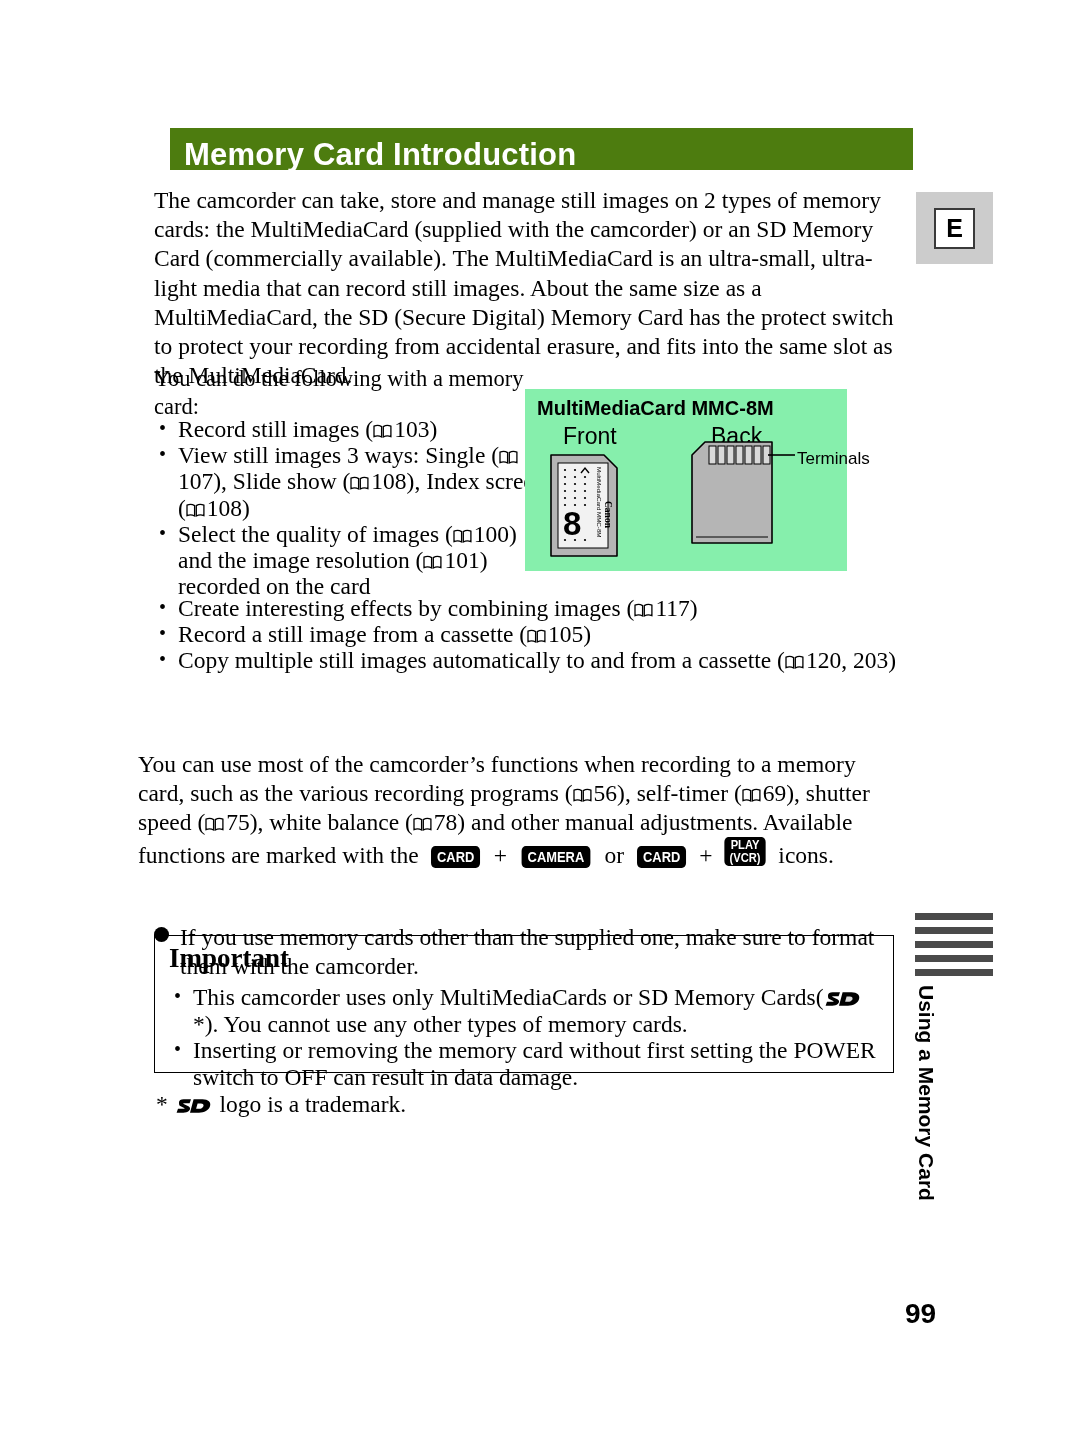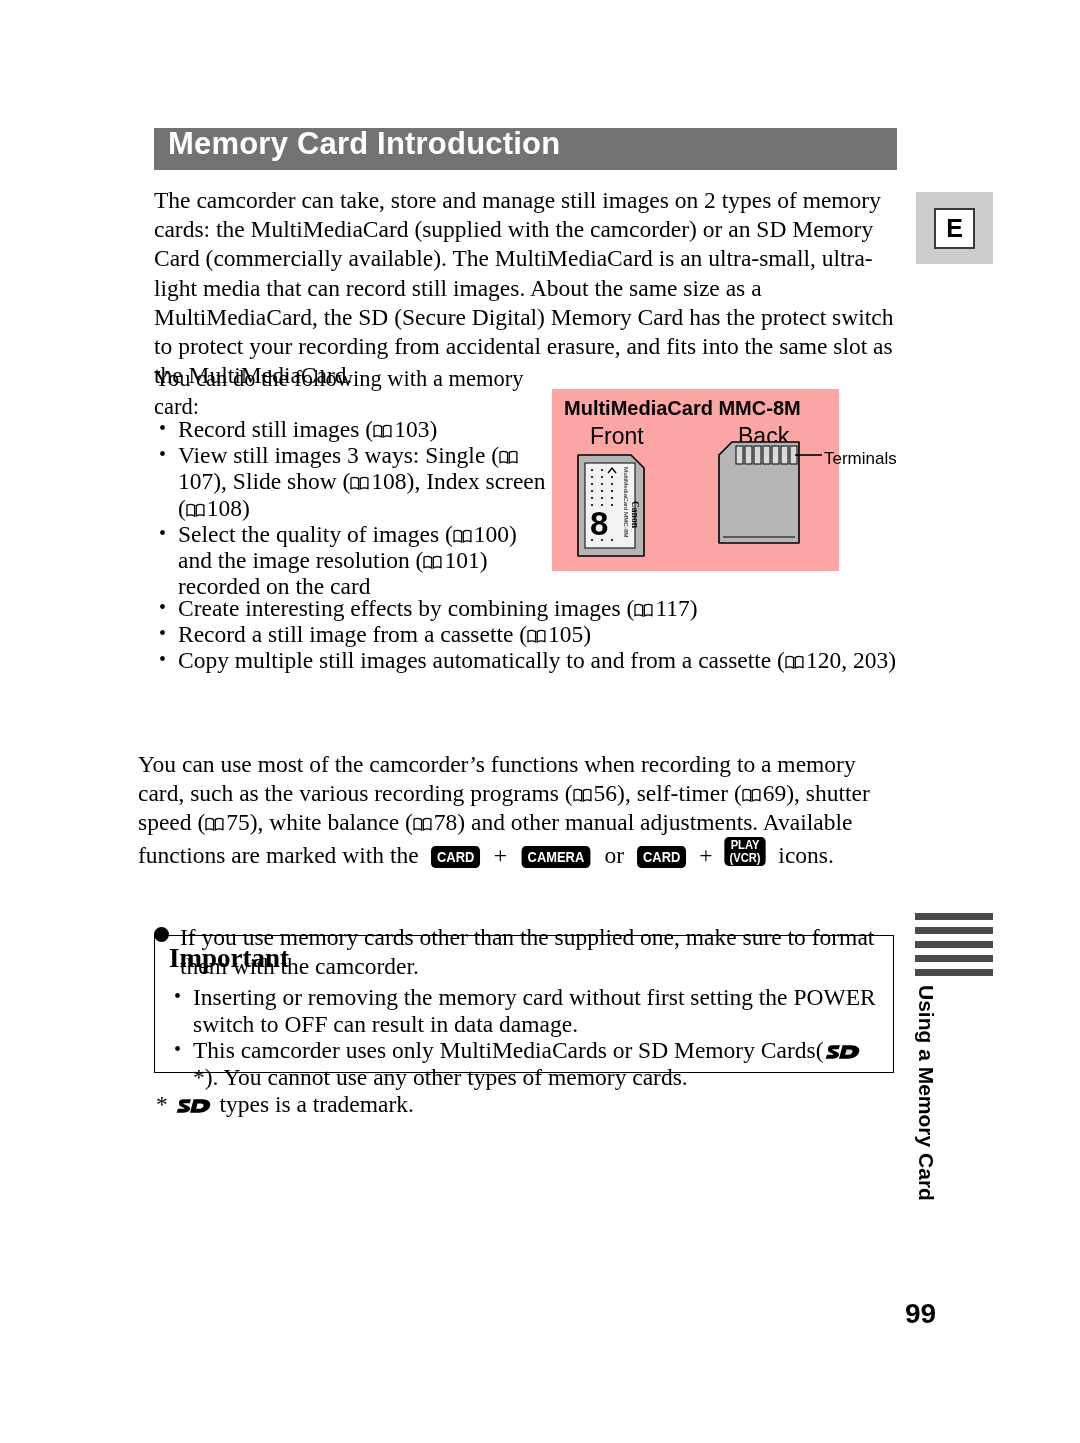--- a/index.html
+++ b/index.html
@@ -12,27 +12,27 @@
     height: 1443px;
     position: relative;
     font-family: "Liberation Serif", serif;
     color: #000;
     overflow: hidden;
   }
 
   
   .heading-bar {
     position: absolute;
-    left: 154px;
+    left: 170px;
     top: 128px;
     width: 743px;
     height: 42px;
-    background: #737373;
+    background: #4d7c0f;
     display: flex;
-    align-items: flex-start;
+    align-items: flex-end;
   }
   .heading-bar .title {
     font-family: "Liberation Sans", sans-serif;
     font-weight: bold;
     font-size: 31px;
     color: #ffffff;
     letter-spacing: 0.2px;
     padding-left: 14px;
     line-height: 1;
   }
@@ -213,25 +213,25 @@
     width: 36px;
     height: 17px;
     vertical-align: -3px;
     margin: 0 2px;
   }
   .sdlogo svg { display: block; }
 
   
   .illus {
     position: absolute;
-    left: 552px;
+    left: 525px;
     top: 389px;
-    width: 287px;
+    width: 322px;
     height: 182px;
-    background: #fca5a5;
+    background: #86efac;
   }
   .illus .illus-title {
     position: absolute;
     left: 12px;
     top: 9px;
     font-family: "Liberation Sans", sans-serif;
     font-weight: bold;
     font-size: 20px;
     color: #000;
     line-height: 1;
@@ -381,34 +381,34 @@
         <path d="M17.9 2.2 C15.6 1.2 12.6 1.2 10.3 2.6 L10.3 13 C12.6 11.7 15.6 11.7 17.9 12.6 Z" fill="#fff" stroke="#000" stroke-width="1.3"></path>
       </svg></span><span>78</span><span>) and other manual adjustments. Available functions are marked with the</span> <span class="badge one-line">CARD</span> <span>+</span> <span class="badge one-line">CAMERA</span> <span>or</span> <span class="badge one-line">CARD</span> <span>+</span> <span class="badge two-line"><span>PLAY</span><br><span>(VCR)</span></span> <span>icons.</span></div>
 
 <div class="dot-note">
   <span class="bigdot"></span><span>If you use memory cards other than the supplied one, make sure to format them with the camcorder.</span>
 </div>
 
 <div class="important-box">
   <div class="important-title">Important</div>
   <ul class="bullets">
-    <li>Inserting or removing the memory card without first setting the POWER switch to OFF can result in data damage.</li>
     <li><span>This camcorder uses only MultiMediaCards or SD Memory Cards(</span><span class="sdlogo"><svg viewBox="0 0 36 17" width="36" height="17">
             <path d="M3 4.5 C3 2.4 5 1.3 7.6 1.3 L15 1.3 L13.6 5.3 L8.2 5.3 C7.3 5.3 7.0 5.8 7.6 6.1 L12.4 8.3 C14.6 9.3 14.6 11.6 12.8 13.1 C11.5 14.2 9.6 14.7 7.3 14.7 L0.6 14.7 L2.0 10.7 L7.6 10.7 C8.6 10.7 8.9 10.2 8.2 9.9 L4.2 8.1 C3.0 7.5 3 5.9 3 4.5 Z" fill="#000"></path>
             <path d="M17.6 1.3 L26.5 1.3 C32.2 1.3 35.4 4.2 34.0 8.3 C32.7 12.2 28.2 14.7 23.0 14.7 L14.0 14.7 Z" fill="#000"></path>
             <path d="M21.6 5.4 L24.8 5.4 C27.0 5.4 28.0 6.5 27.4 8.2 C26.8 9.9 25.0 10.8 22.9 10.8 L20.1 10.8 Z" fill="#d9d9d9"></path>
           </svg></span><span>*).</span> <span>You cannot use any other types of memory cards.</span></li>
+    <li>Inserting or removing the memory card without first setting the POWER switch to OFF can result in data damage.</li>
   </ul>
 </div>
 
 <div class="footnote"><span>*</span> <span class="sdlogo"><svg viewBox="0 0 36 17" width="36" height="17">
         <path d="M3 4.5 C3 2.4 5 1.3 7.6 1.3 L15 1.3 L13.6 5.3 L8.2 5.3 C7.3 5.3 7.0 5.8 7.6 6.1 L12.4 8.3 C14.6 9.3 14.6 11.6 12.8 13.1 C11.5 14.2 9.6 14.7 7.3 14.7 L0.6 14.7 L2.0 10.7 L7.6 10.7 C8.6 10.7 8.9 10.2 8.2 9.9 L4.2 8.1 C3.0 7.5 3 5.9 3 4.5 Z" fill="#000"></path>
         <path d="M17.6 1.3 L26.5 1.3 C32.2 1.3 35.4 4.2 34.0 8.3 C32.7 12.2 28.2 14.7 23.0 14.7 L14.0 14.7 Z" fill="#000"></path>
         <path d="M21.6 5.4 L24.8 5.4 C27.0 5.4 28.0 6.5 27.4 8.2 C26.8 9.9 25.0 10.8 22.9 10.8 L20.1 10.8 Z" fill="#fff"></path>
-      </svg></span> <span>types is a trademark.</span></div>
+      </svg></span> <span>logo is a trademark.</span></div>
 
 <div class="illus">
   <div class="illus-title">MultiMediaCard MMC-8M</div>
   <div class="lbl-front">Front</div>
   <div class="lbl-back">Back</div>
   <div class="lbl-terminals">Terminals</div>
 
   <svg class="cardart" width="345" height="182" viewBox="0 0 345 182">
 
     <g>

